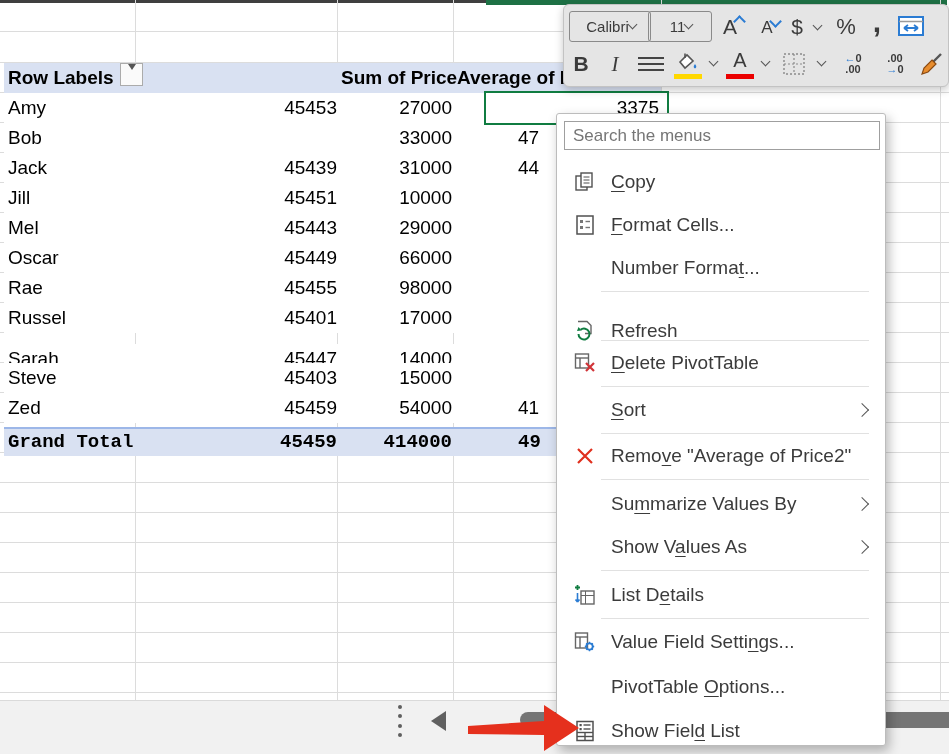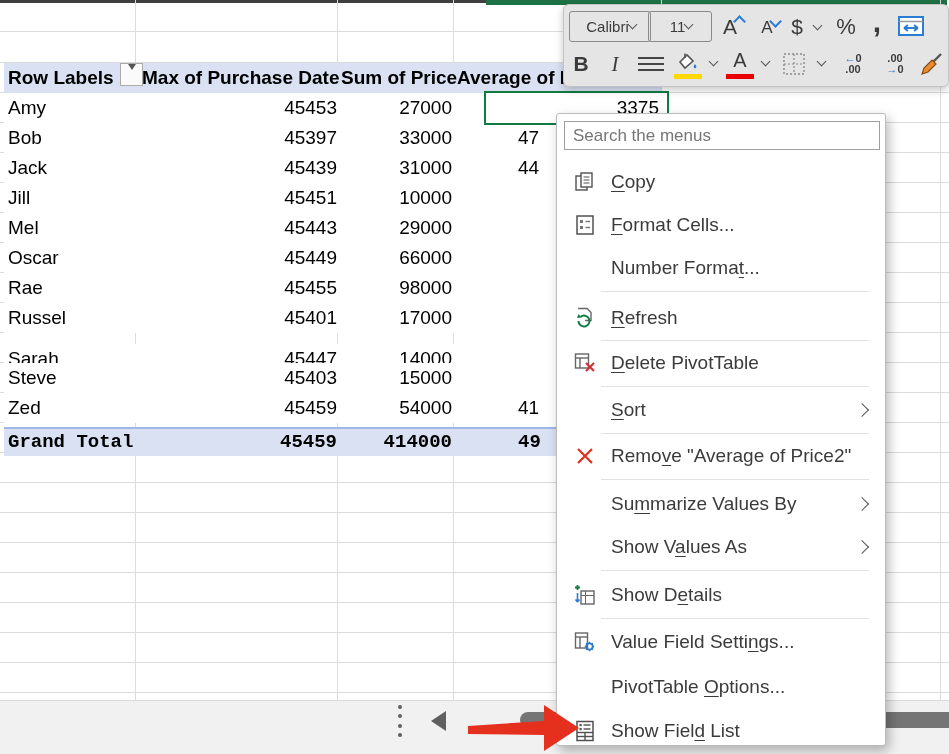--- a/index.html
+++ b/index.html
@@ -77,36 +77,34 @@
 <div class="abs vline" style="left:337px;top:0;height:700px;"></div>
 <div class="abs vline" style="left:453px;top:0;height:700px;"></div>
 <div class="abs vline" style="left:661px;top:0;height:700px;"></div>
 <div class="abs vline" style="left:940px;top:0;height:700px;"></div>
 
 <div class="abs phead">
   <span style="left:4px">Row Labels</span>
   <span class="filterbtn">
       <span class="tri"></span>
     </span>
-  <span style="left:138px">Max of Purchase Date</span>
   <span style="left:337px">Sum of Price</span>
   <span style="left:453px">Average of Price2</span>
 </div>
 
 <div>
   <div class="trow" style="top: 93px;">
     <span class="cell-name">Amy</span>
     <span class="cell-date">45453</span>
     <span class="cell-price">27000</span>
     <span class="cell-frag"></span>
   </div>
 
   <div class="trow" style="top: 123px;">
     <span class="cell-name">Bob</span>
-    <span class="cell-date">45397</span>
     <span class="cell-price">33000</span>
     <span class="cell-frag">47</span>
   </div>
 
   <div class="trow" style="top: 153px;">
     <span class="cell-name">Jack</span>
     <span class="cell-date">45439</span>
     <span class="cell-price">31000</span>
     <span class="cell-frag">44</span>
   </div>
@@ -308,21 +306,21 @@
           </svg>
         </span>
     <span class="mi-label"><span></span><span class="u">F</span><span>ormat Cells...</span></span>
   </div>
 
   <div class="mi" style="top: 132px;">
 
     <span class="mi-label"><span>Number Forma</span><span class="u">t</span><span>...</span></span>
   </div>
 <div class="msep" style="top: 177px;"></div>
-  <div class="mi" style="top: 182px;">
+  <div class="mi" style="top: 195px;">
     <span class="mi-icon">
           <svg width="22" height="22" viewBox="0 0 22 22">
             <path d="M4 1.5 h9 l4 4 v8 h-6" fill="#fff" stroke="#666" stroke-width="1.4"></path>
             <path d="M4.5 14 a5.5 5.5 0 1 0 2 -4.2" fill="none" stroke="#107c41" stroke-width="2"></path>
             <polygon points="4.5,7 7.5,10.5 3,11" fill="#107c41"></polygon>
           </svg>
         </span>
     <span class="mi-label"><span></span><span class="u">R</span><span>efresh</span></span>
   </div>
 <div class="msep" style="top: 226px;"></div>
@@ -368,21 +366,21 @@
   <div class="mi" style="top: 459px;">
     <span class="mi-icon">
           <svg width="22" height="22" viewBox="0 0 22 22">
             <rect x="7" y="7" width="13" height="13" fill="#fff" stroke="#666" stroke-width="1.4"></rect>
             <line x1="7" y1="11.5" x2="20" y2="11.5" stroke="#666"></line>
             <line x1="11.5" y1="7" x2="11.5" y2="20" stroke="#666"></line>
             <path d="M3.5 1 v5 M1 3.5 h5" stroke="#107c41" stroke-width="1.8"></path>
             <path d="M3.5 9 v9 M3.5 18 l-2 -2.5 M3.5 18 l2 -2.5" stroke="#2b7cd3" stroke-width="1.6" fill="none"></path>
           </svg>
         </span>
-    <span class="mi-label"><span>Show D</span><span class="u">e</span><span>tails</span></span>
+    <span class="mi-label"><span>List D</span><span class="u">e</span><span>tails</span></span>
   </div>
 <div class="msep" style="top: 504px;"></div>
   <div class="mi" style="top: 506px;">
     <span class="mi-icon">
           <svg width="22" height="22" viewBox="0 0 22 22">
             <rect x="1.5" y="2" width="12" height="15" fill="#fff" stroke="#666" stroke-width="1.4"></rect>
             <line x1="1.5" y1="6" x2="13.5" y2="6" stroke="#666" stroke-width="1.4"></line>
             <line x1="6" y1="6" x2="6" y2="17" stroke="#666" stroke-width="1.4"></line>
             <circle cx="15.5" cy="15.5" r="3.2" fill="none" stroke="#2b7cd3" stroke-width="1.8"></circle>
             <path d="M15.5 10.8 v2 M15.5 18.2 v2 M10.8 15.5 h2 M18.2 15.5 h2 M12.2 12.2 l1.4 1.4 M18.8 18.8 l-1.4 -1.4 M18.8 12.2 l-1.4 1.4 M12.2 18.8 l1.4 -1.4" stroke="#2b7cd3" stroke-width="1.4"></path>

